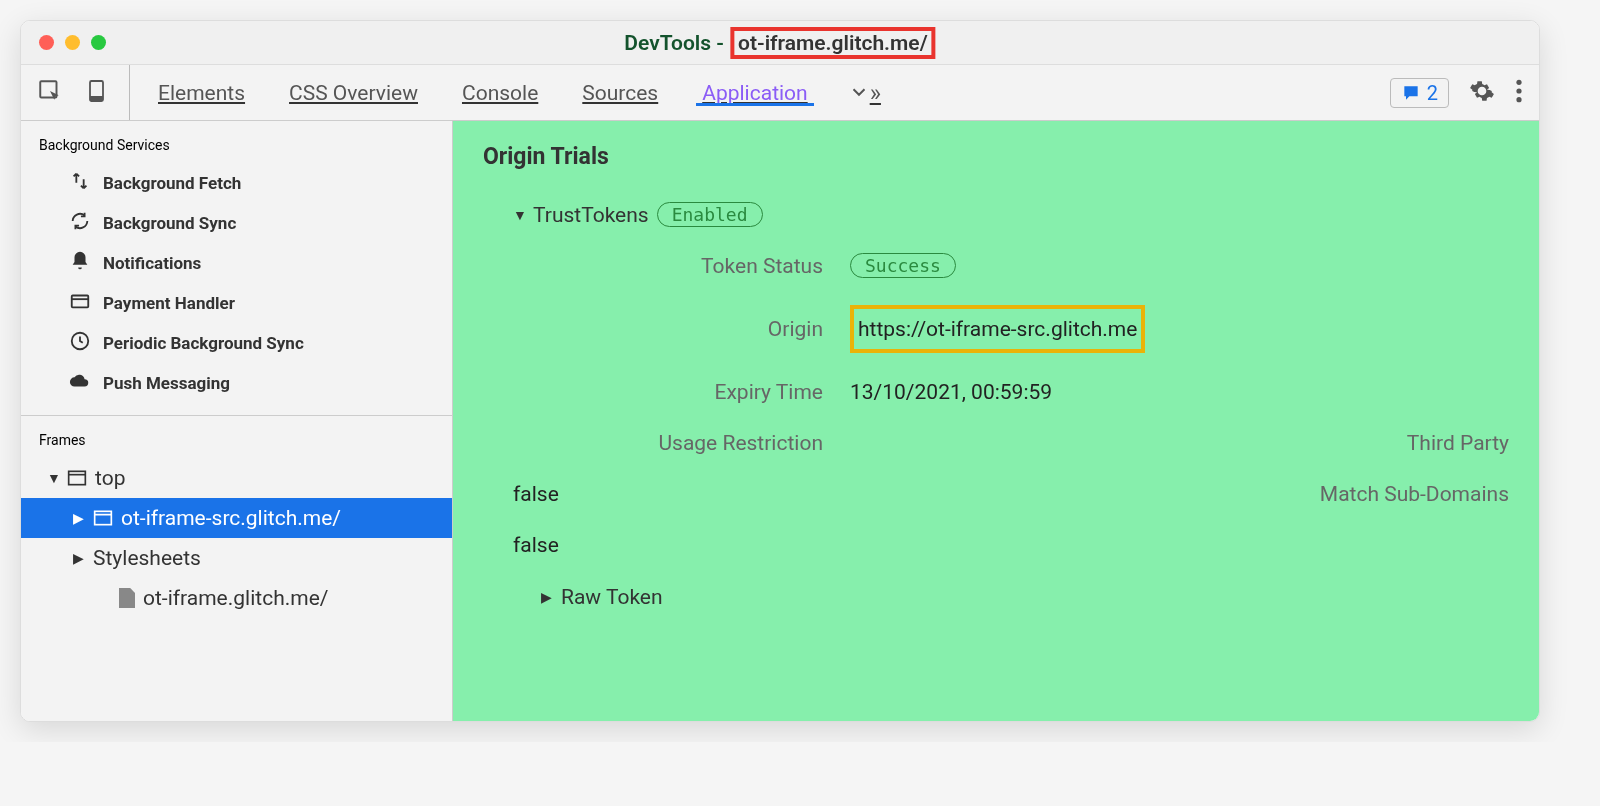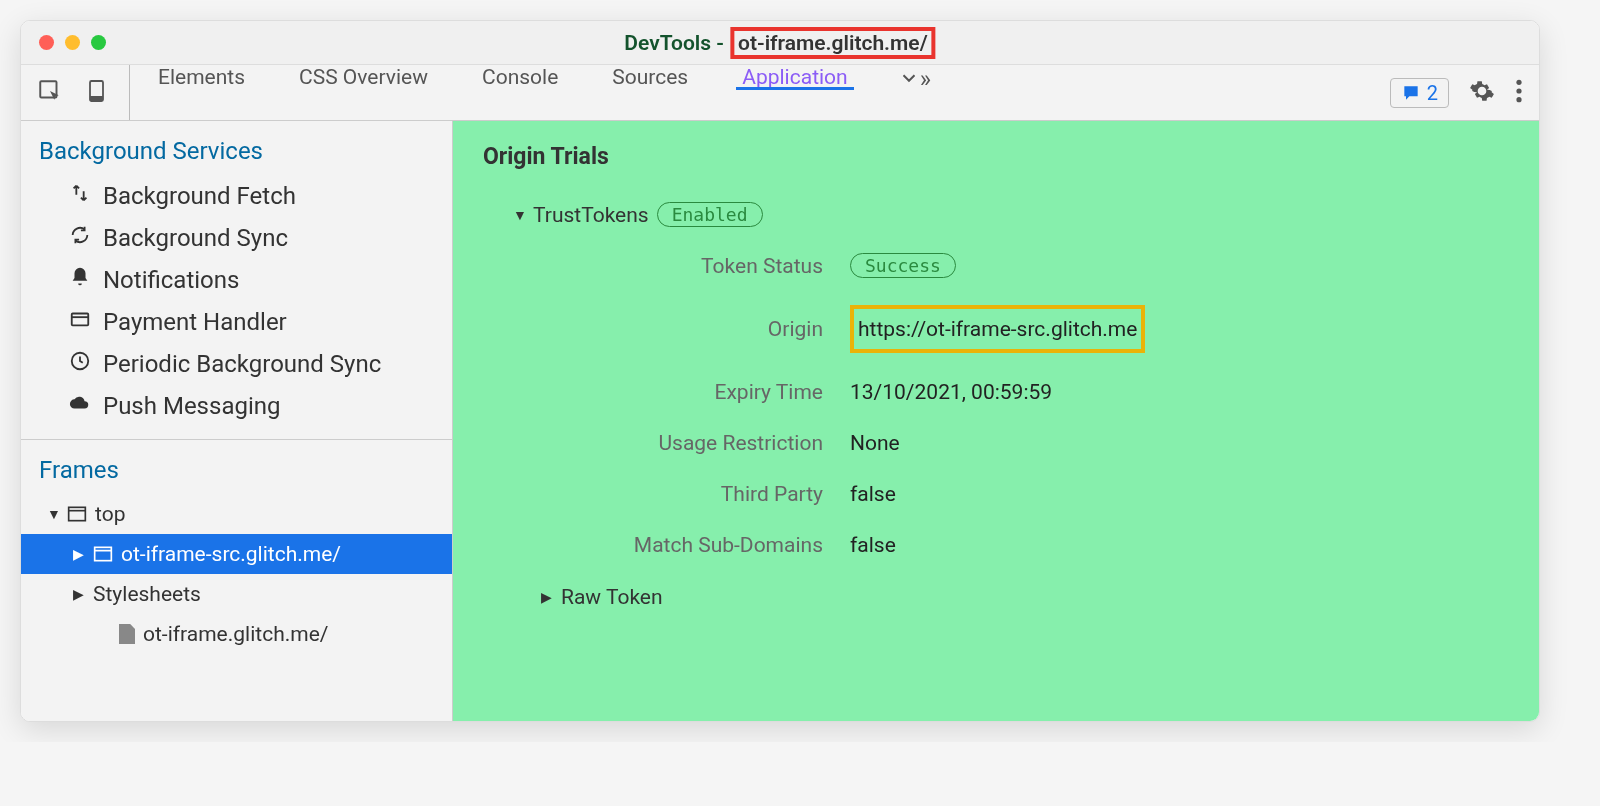--- a/index.html
+++ b/index.html
@@ -66,23 +66,24 @@
   .tb-icons {
     display: flex;
     align-items: center;
     gap: 22px;
     padding-right: 20px;
     border-right: 1px solid #bbb;
     margin-right: 6px;
   }
   .tb-tabs {
     display: flex;
-    align-items: flex-start;
-    gap: 10px;
+    align-items: center;
+    gap: 0;
     flex: 1;
+    text-decoration: underline;
   }
   .tb-tab {
     display: flex;
     align-items: center;
     padding: 0 22px;
     font-size: 21px;
     color: #555;
     cursor: pointer;
     position: relative;
   }
@@ -125,31 +126,32 @@
     height: 600px;
   }
   .sidebar {
     width: 432px;
     background: #f3f3f3;
     border-right: 1px solid #ccc;
     overflow: auto;
   }
   .sb-section-title {
     padding: 16px 18px 10px 18px;
-    font-size: 24px;
-    color: #0369a1;
+    font-size: 14px;
+    color: #000000;
   }
   .sb-item {
     display: flex;
     align-items: center;
     gap: 12px;
     padding: 7px 0 7px 48px;
-    font-size: 24px;
+    font-size: 17px;
     color: #333;
     cursor: pointer;
+    font-weight: bold;
   }
   .sb-divider {
     height: 1px;
     background: #ccc;
     margin: 12px 0;
   }
   .sb-tree {
     padding-bottom: 14px;
   }
   .tree-row {
@@ -428,21 +430,20 @@
 
         <div class="kv-label">Origin</div>
         <div class="kv-value">
           <span class="origin-box">https://ot-iframe-src.glitch.me</span>
         </div>
 
         <div class="kv-label">Expiry Time</div>
         <div class="kv-value">13/10/2021, 00:59:59</div>
 
         <div class="kv-label">Usage Restriction</div>
-        <div class="kv-value">None</div>
 
         <div class="kv-label">Third Party</div>
         <div class="kv-value">false</div>
 
         <div class="kv-label">Match Sub-Domains</div>
         <div class="kv-value">false</div>
       </div>
 
       <div class="raw-token-row">
         <span class="disclosure">▶</span>

